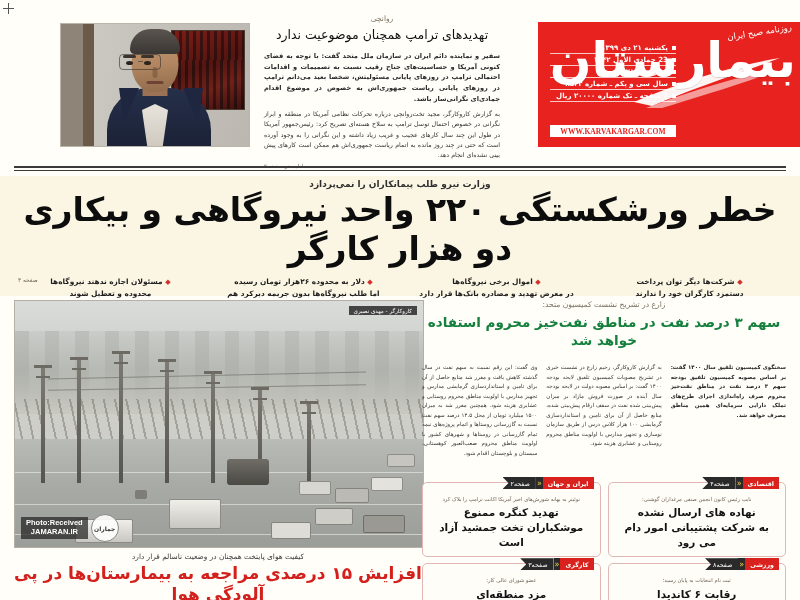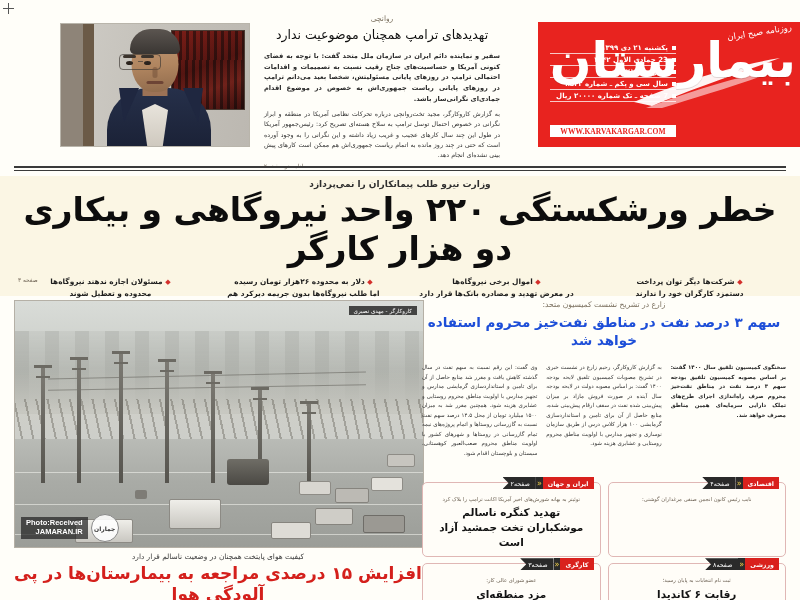--- a/index.html
+++ b/index.html
@@ -115,31 +115,31 @@
   .lane{position:absolute;left:0;height:1px;background:rgba(245,245,240,.55);}
   .pole{position:absolute;bottom:26%;width:4px;background:linear-gradient(180deg,#7d7b74,#56544e);}
   .pole:before{content:"";position:absolute;left:-7px;top:0;width:18px;height:3px;background:#6c6a63;}
   .pole:after{content:"";position:absolute;left:-5px;top:11px;width:14px;height:2px;background:#6c6a63;}
   .wire{position:absolute;height:1px;background:rgba(90,88,82,.5);}
   .car{position:absolute;border-radius:2px;}
   .truck{position:absolute;background:linear-gradient(180deg,#efeee9,#c9c7c1);border:1px solid #8c8a84;border-radius:2px;}
   .bus{position:absolute;background:linear-gradient(180deg,#6f6d66,#4b4944);border-radius:3px;}
   .photo-credit{position:absolute;right:6px;top:5px;background:rgba(25,25,25,.78);color:#fff;
      font-size:5.6px;padding:1.5px 5px;}
-  .watermark{position:absolute;left:6px;bottom:5px;display:flex;align-items:center;gap:3px;}
+  .watermark{position:absolute;left:6px;bottom:5px;display:flex;align-items:center;gap:3px;text-align:center;}
   .wm-badge{width:26px;height:26px;border-radius:50%;background:rgba(255,255,255,.88);
      border:1px solid #888;display:flex;align-items:center;justify-content:center;
      font-size:6px;color:#333;font-weight:bold;}
   .wm-txt{background:rgba(35,35,35,.72);color:#fff;font-size:7.5px;line-height:1.18;
      padding:2px 5px;font-family:"Liberation Sans",sans-serif;font-weight:bold;}
 
   
   .rcol{position:absolute;right:14px;top:300px;width:364px;}
   .rc-kicker{text-align:center;font-size:7.6px;color:#7a6f5e;margin-bottom:4px;}
-  .rc-head{text-align:center;font-size:13.5px;font-weight:bold;color:#1d4ed8;line-height:1.35;margin-bottom:14px;}
+  .rc-head{text-align:center;font-size:13.5px;font-weight:bold;color:#15803d;line-height:1.35;margin-bottom:14px;}
   .rc-cols{display:flex;gap:9px;direction:rtl;}
   .rc-col{flex:1;font-size:5.5px;line-height:1.72;text-align:justify;color:#333;}
   .rc-col.lead{font-weight:bold;color:#1f1f1f;}
 
   
   .nbox-grid{position:absolute;right:14px;top:482px;width:364px;
      display:grid;grid-template-columns:1fr 1fr;gap:6px 7px;}
   .nbox{position:relative;border:1px solid #e0b7b5;border-radius:5px;background:#fffdf8;
      padding:13px 7px 6px 7px;min-height:44px;}
   .nb-tagwrap{position:absolute;right:6px;top:-6px;display:flex;align-items:stretch;height:12px;direction:rtl;}
@@ -317,30 +317,32 @@
 
   <div class="nbox-grid">
 
     <div class="nbox">
       <div class="nb-tagwrap">
         <span class="nb-cat">اقتصادی</span>
         <span class="nb-chev">«</span>
         <span class="nb-page">صفحه۴</span>
       </div>
       <div class="nb-sub">نایب رئیس کانون انجمن صنفی مرغداران گوشتی:</div>
+      <div class="nb-head" style="white-space:pre-line">نهاده های ارسال نشده
+به شرکت پشتیبانی امور دام می رود</div>
     </div>
 
     <div class="nbox">
       <div class="nb-tagwrap">
         <span class="nb-cat">ایران و جهان</span>
         <span class="nb-chev">«</span>
         <span class="nb-page">صفحه۲</span>
       </div>
       <div class="nb-sub">توئیتر به بهانه شورش‌های اخیر آمریکا اکانت ترامپ را بلاک کرد</div>
-      <div class="nb-head" style="white-space:pre-line">تهدید کنگره ناسالم
+      <div class="nb-head" style="white-space:pre-line">تهدید کنگره ممنوع
 موشکباران تخت جمشید آزاد است</div>
     </div>
 
     <div class="nbox">
       <div class="nb-tagwrap">
         <span class="nb-cat">ورزشی</span>
         <span class="nb-chev">«</span>
         <span class="nb-page">صفحه۸</span>
       </div>
       <div class="nb-sub">ثبت نام انتخابات به پایان رسید؛</div>

